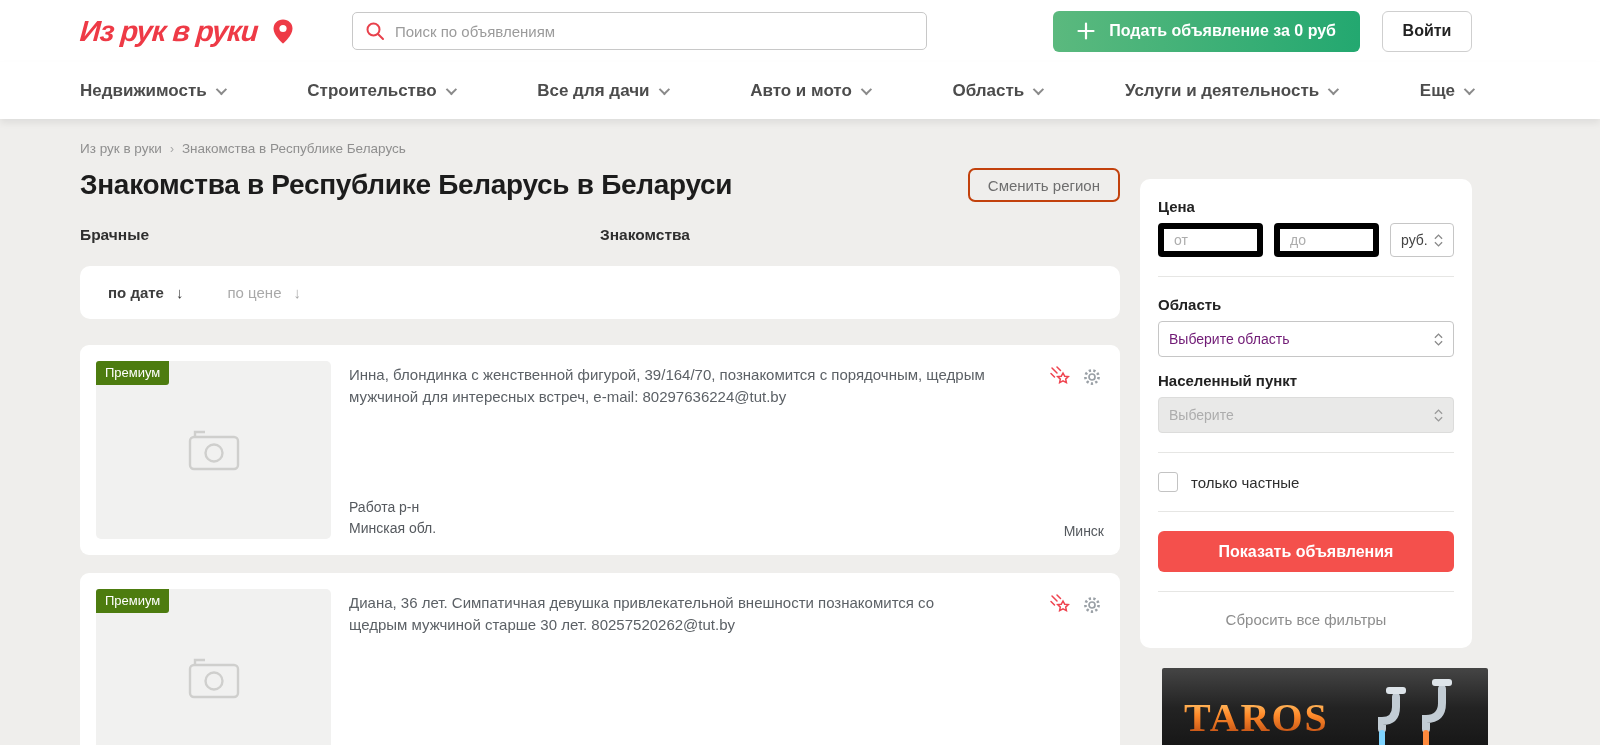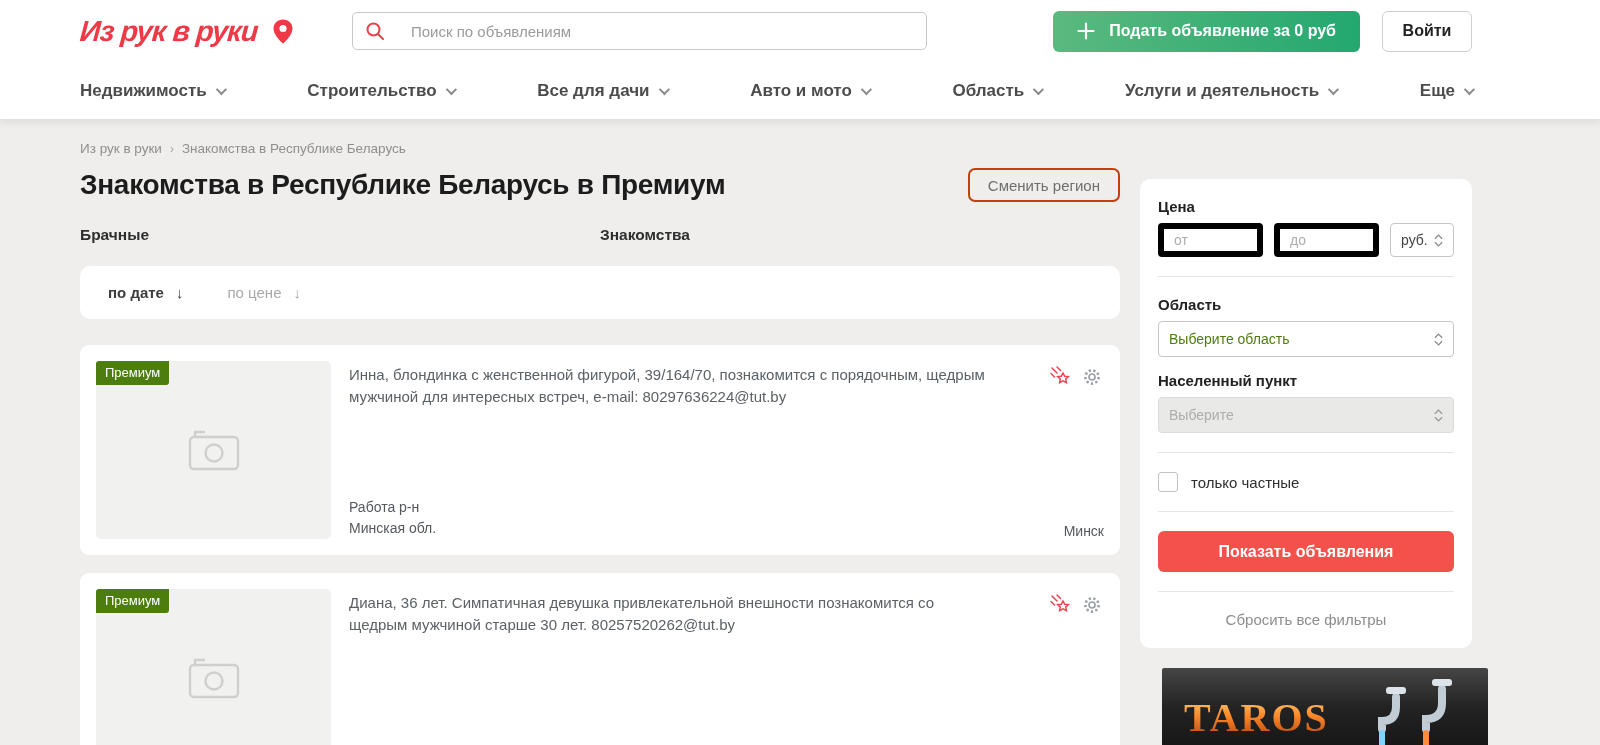--- a/index.html
+++ b/index.html
@@ -27,21 +27,21 @@
     letter-spacing: -1px;
     transform: skewX(-4deg);
     white-space: nowrap;
   }
   .search-box {
     width: 575px; height: 38px;
     border: 1px solid #c8c8c8;
     border-radius: 5px;
     background: #fff;
     display: flex; align-items: center;
-    padding: 0 12px; gap: 26px;
+    padding: 0 12px; gap: 10px;
   }
   .search-box input {
     border: none; outline: none; flex: 1;
     font-size: 15px; color: #333;
     font-family: "Liberation Sans", sans-serif;
   }
   .search-box input::placeholder { color: #9b9b9b; }
   .header-spacer { flex: 1; }
   .btn-post {
     height: 41px; padding: 0 24px;
@@ -173,21 +173,21 @@
   }
   .f-input::placeholder { color: #adadad; }
   .f-select {
     height: 34px;
     border: 1px solid #c6c6c6; border-radius: 4px;
     display: flex; align-items: center; justify-content: space-between;
     padding: 0 10px; font-size: 14px; color: #444;
     cursor: pointer; background: #fff;
   }
   .f-select.currency { width: 64px; flex: none; }
-  .f-select.wide { width: 100%; height: 36px; color: #4d7c0f; }
+  .f-select.wide { width: 100%; height: 36px; color: #701a75; }
   .f-select.disabled { background: #e9e9e8; border-color: #dcdcdb; color: #adadad; cursor: default; }
   .f-divider { border: none; border-top: 1px solid #e6e6e4; margin: 19px 0; }
   .check-row { display: flex; align-items: center; gap: 13px; cursor: pointer; }
   .checkbox {
     width: 20px; height: 20px; flex: none;
     border: 1.5px solid #c3c3c3; border-radius: 3px;
     background: #fff;
   }
   .check-label { font-size: 15px; color: #2e2e2e; }
   .btn-show {
@@ -292,21 +292,21 @@
 <div class="content">
   <div class="main">
 
     <div class="breadcrumb">
       <span class="crumb-link">Из рук в руки</span>
       <span class="sep">›</span>
       <span>Знакомства в Республике Беларусь</span>
     </div>
 
     <div class="title-row">
-      <h1 class="page-title">Знакомства в Республике Беларусь в Премиум</h1>
+      <h1 class="page-title">Знакомства в Республике Беларусь в Беларуси</h1>
       <button class="btn-region">Сменить регион</button>
     </div>
 
     <div class="categories">
       <div><span class="cat-link">Брачные</span></div>
       <div><span class="cat-link">Знакомства</span></div>
     </div>
 
     <div class="sort-bar">
       <div class="sort-item active">

